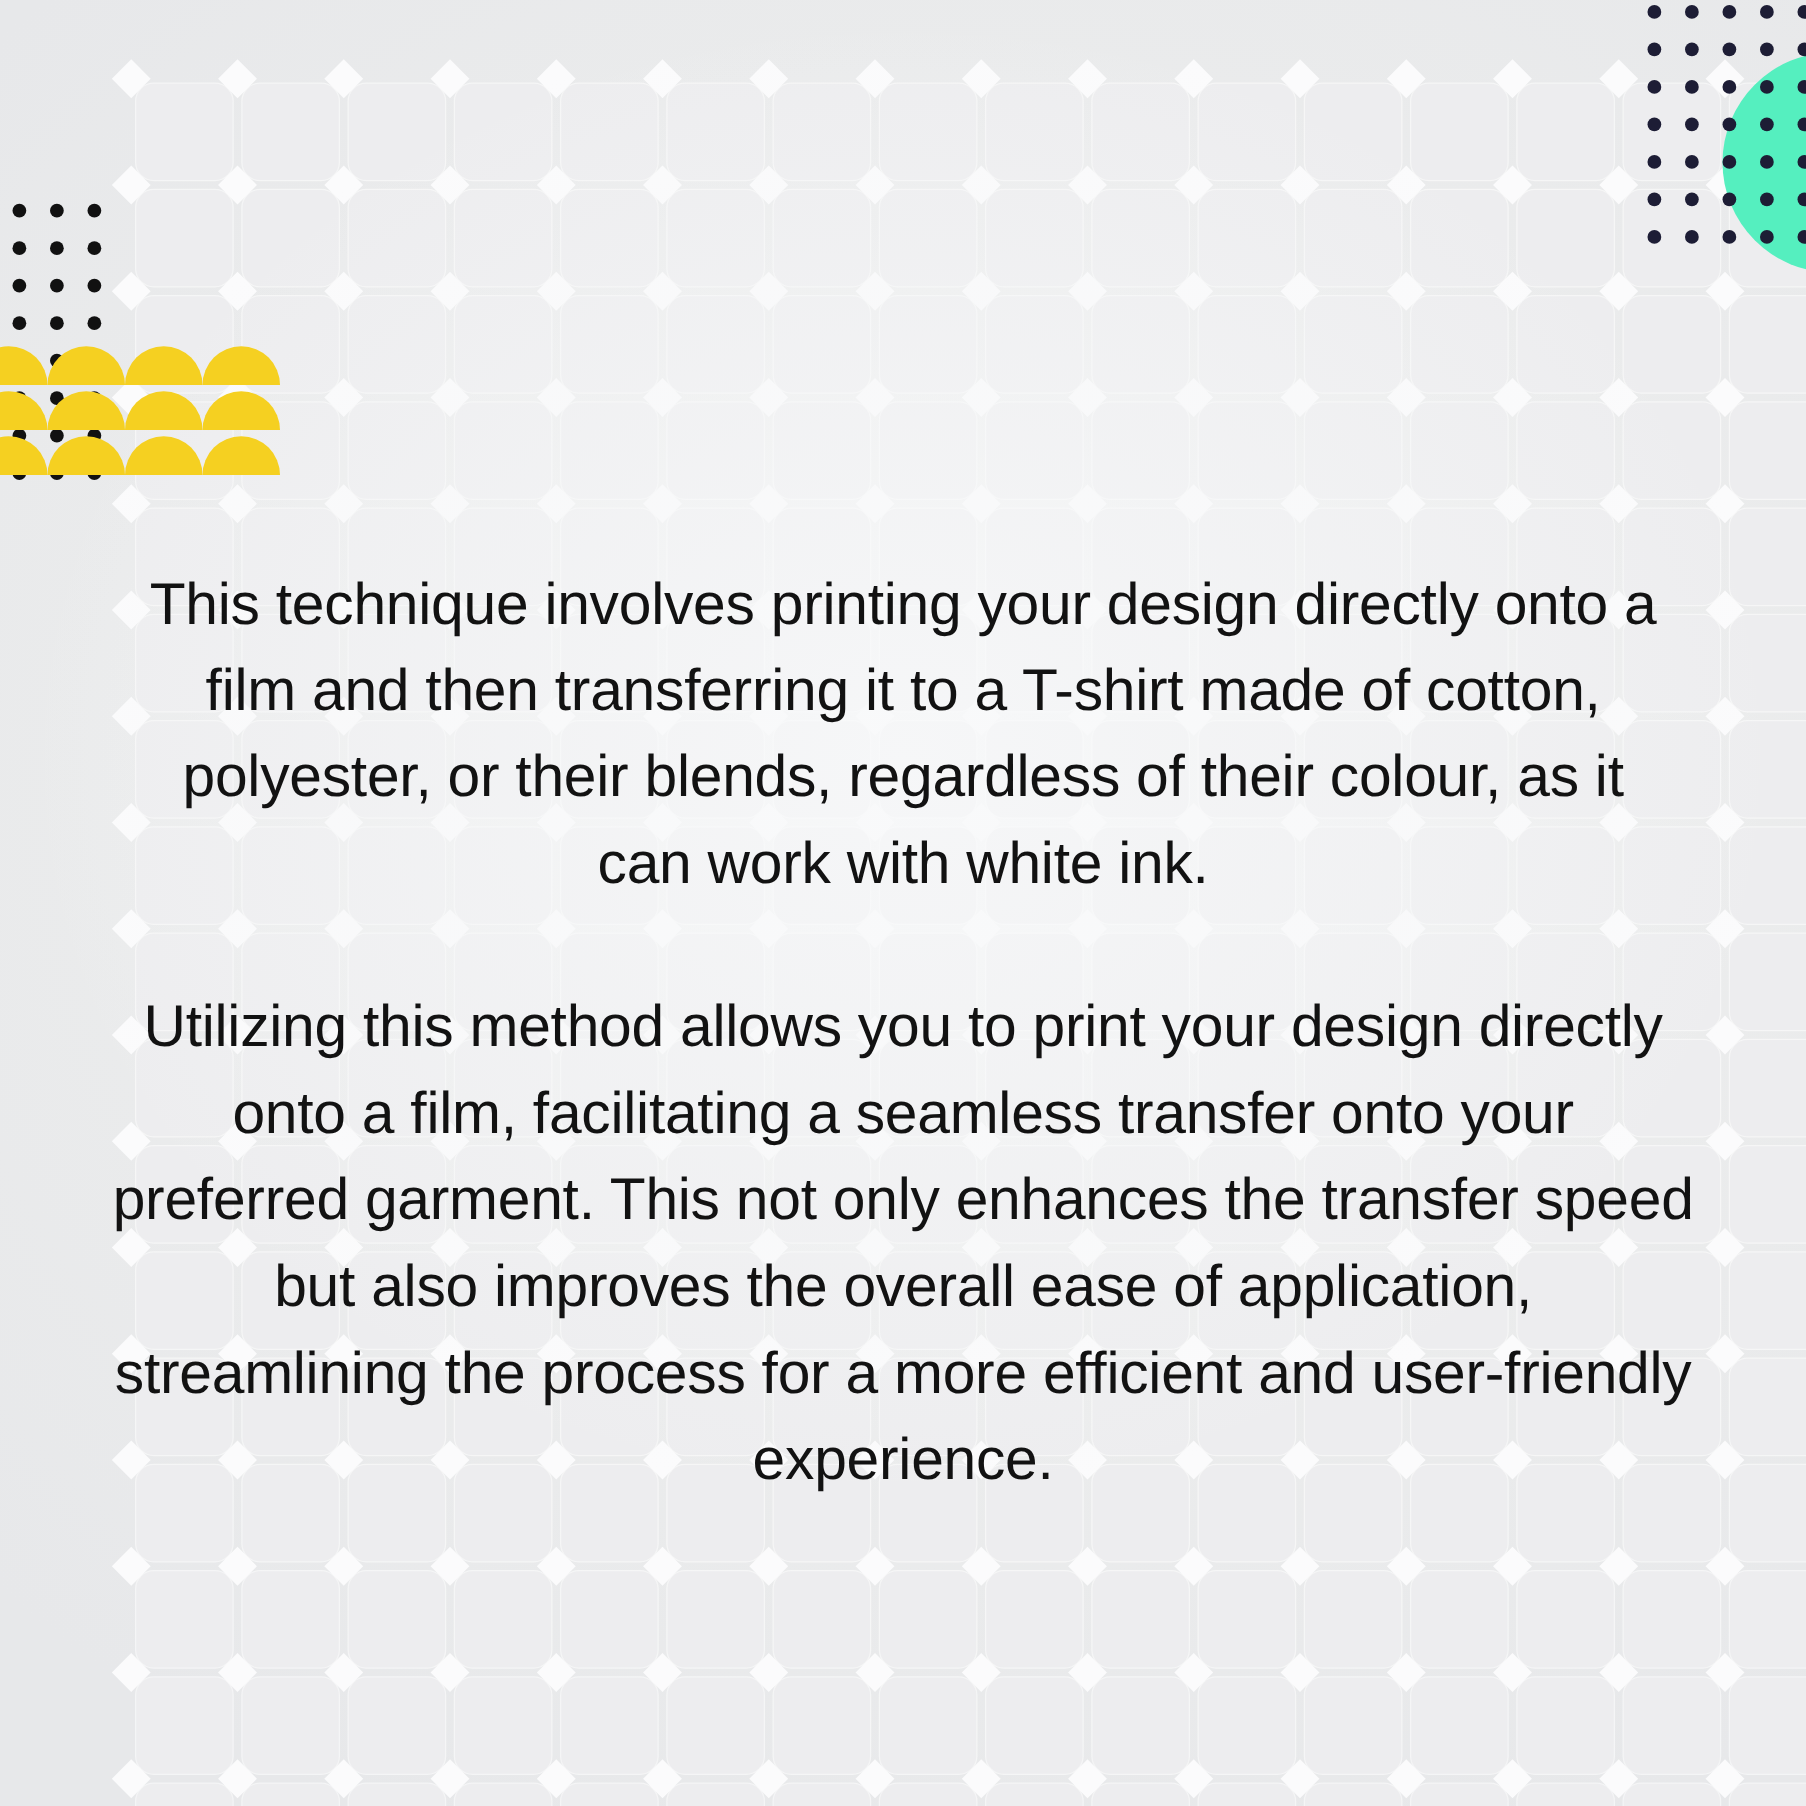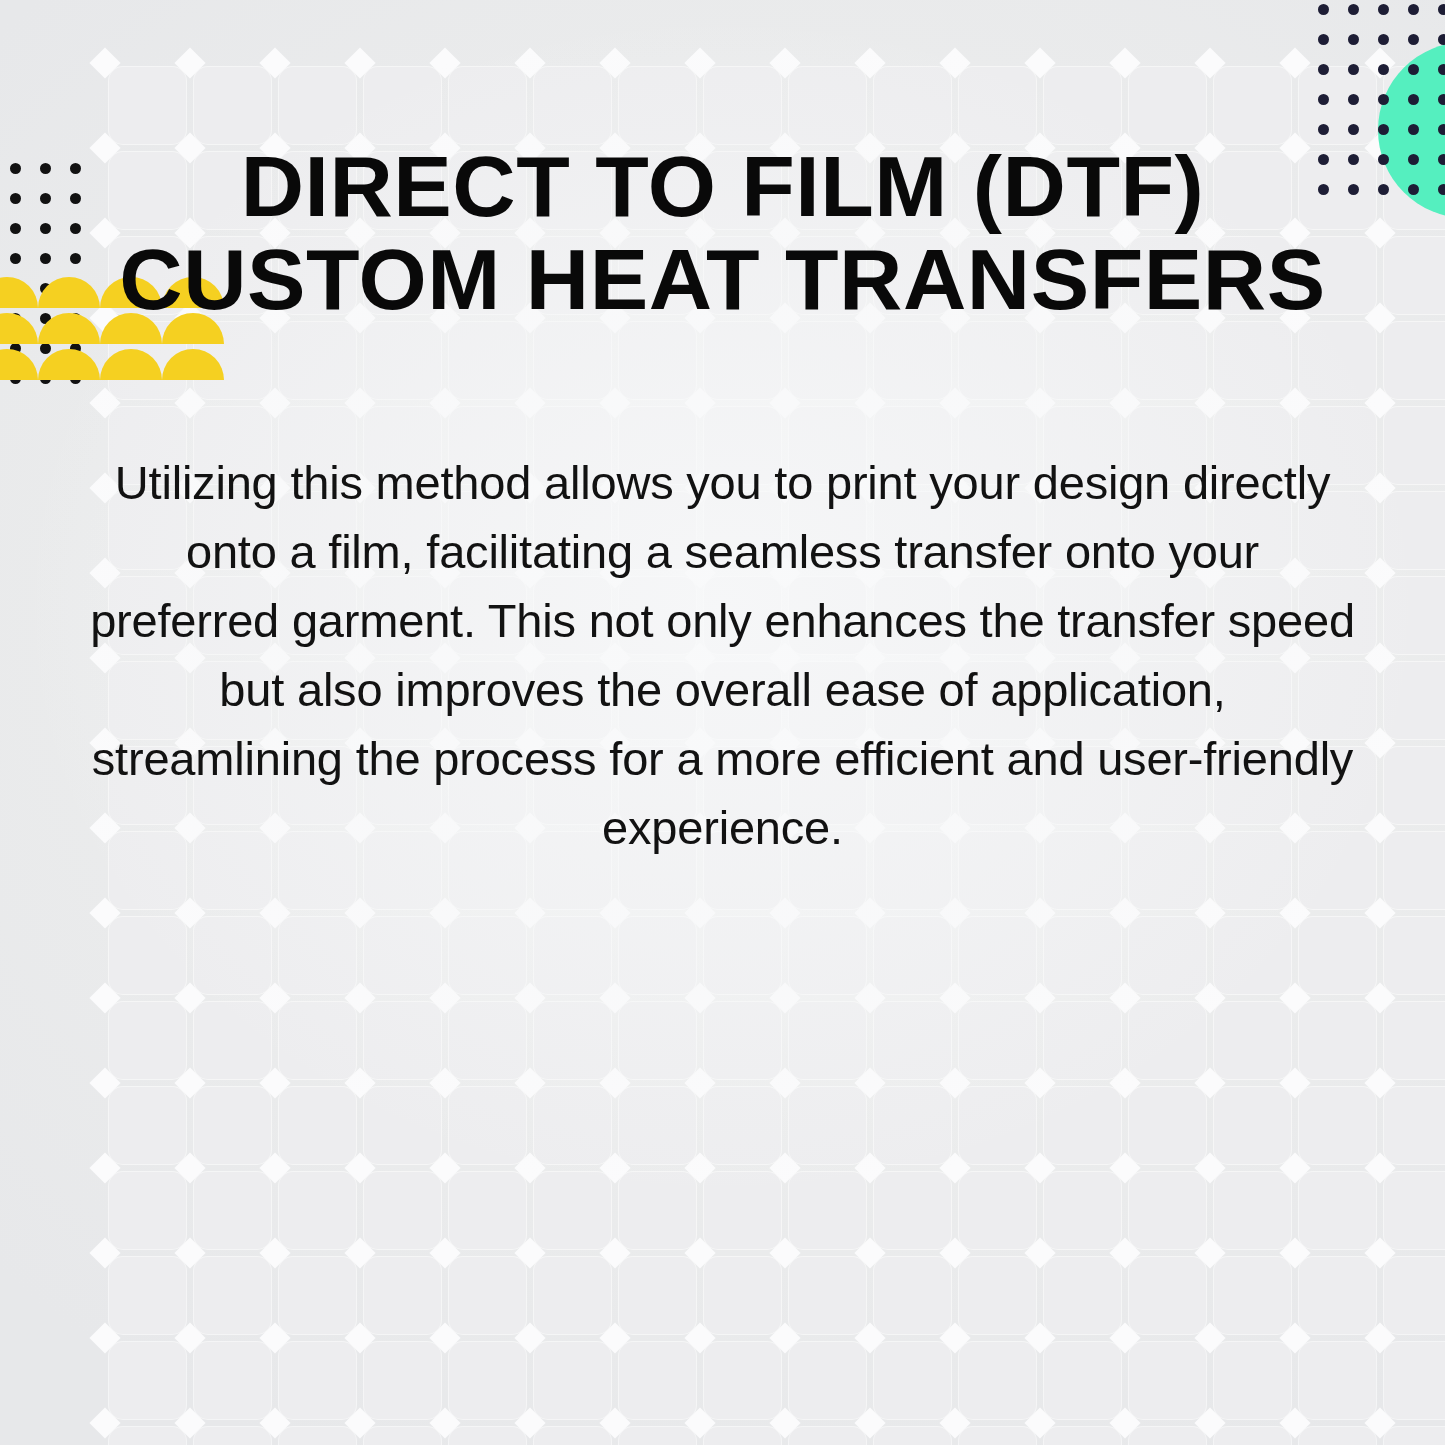--- a/index.html
+++ b/index.html
@@ -776,23 +776,20 @@
       <div class="semicircle" style="left: 124px; top: 36px;"></div>
       <div class="semicircle" style="left: 186px; top: 36px;"></div>
       <div class="semicircle" style="left: 0px; top: 72px;"></div>
       <div class="semicircle" style="left: 62px; top: 72px;"></div>
       <div class="semicircle" style="left: 124px; top: 72px;"></div>
       <div class="semicircle" style="left: 186px; top: 72px;"></div>
     </div>
 
   <div id="content">
 
-    <div id="title-block">
-      <div class="title-line" style="font-size: 86px;">DIRECT TO FILM (DTF)</div>
-      <div class="title-line" style="font-size: 86px;">CUSTOM HEAT TRANSFERS</div>
-    </div>
 
     <div id="body-block">
+      <p class="body-para para-p1">This technique involves printing your design directly onto a film and then transferring it to a T-shirt made of cotton, polyester, or their blends, regardless of their colour, as it can work with white ink.</p>
       <p class="body-para para-p2">Utilizing this method allows you to print your design directly onto a film, facilitating a seamless transfer onto your preferred garment. This not only enhances the transfer speed but also improves the overall ease of application, streamlining the process for a more efficient and user-friendly experience.</p>
     </div>
 
   </div>
 </div>
 
 </body></html>

